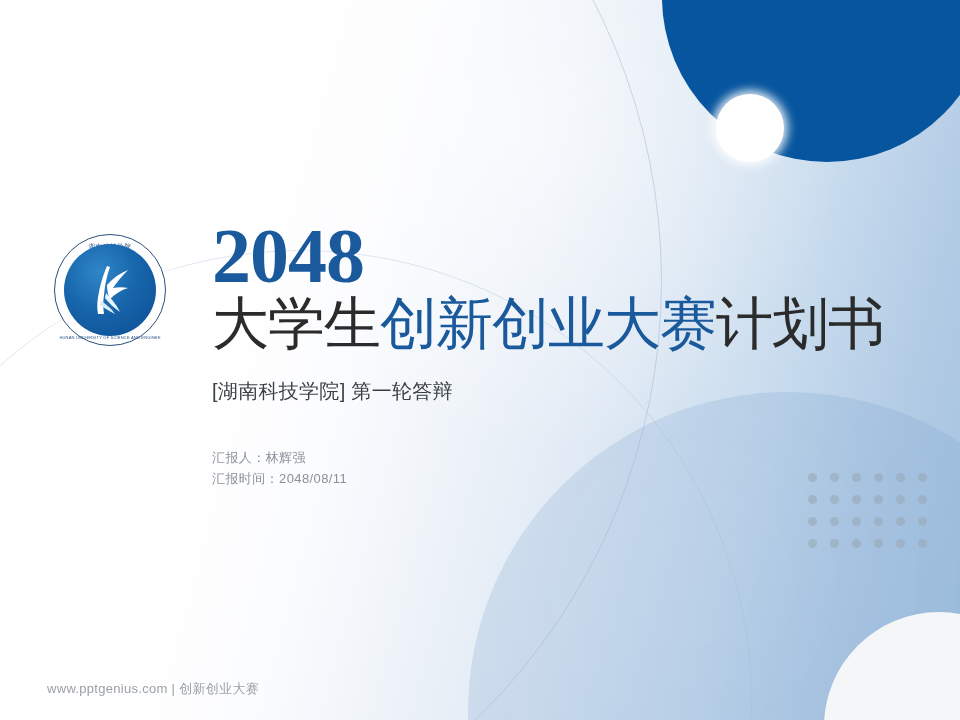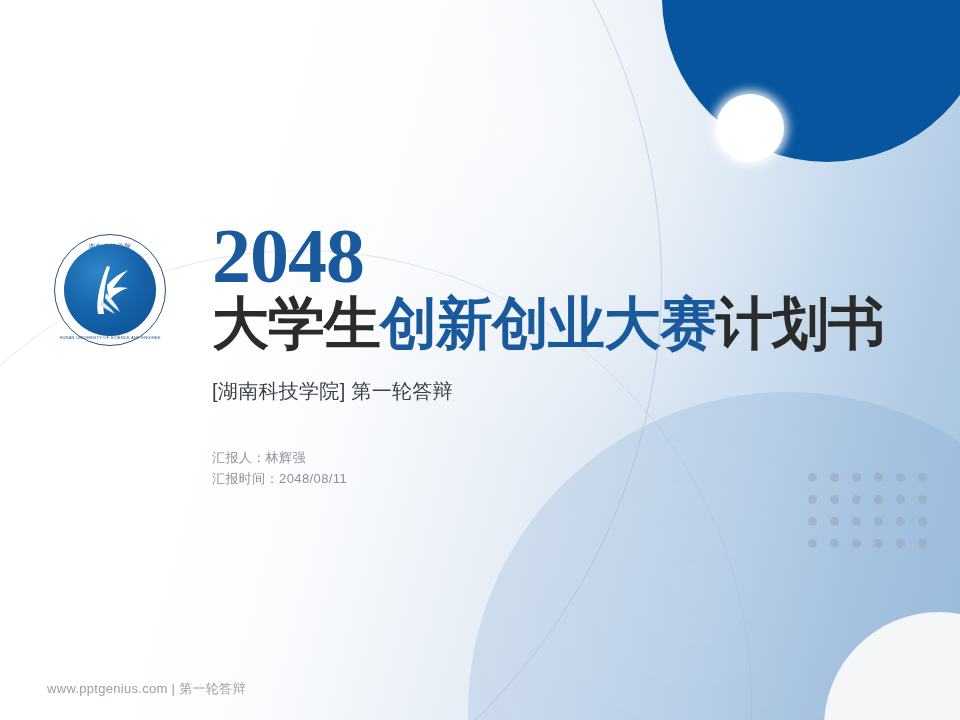--- a/index.html
+++ b/index.html
@@ -202,21 +202,21 @@
     font-weight: bold;
     color: #1a5a9c;
     letter-spacing: -1px;
     text-shadow: 1px 1px 0 rgba(255,255,255,0.6);
     font-family: Liberation Serif, serif;
   }
   .headline {
     margin-top: 4px;
     font-size: 57px;
     line-height: 1.0;
-    font-weight: bold;
+    font-weight: normal;
     letter-spacing: -1px;
     white-space: nowrap;
     font-family: "Liberation Sans", "DejaVu Sans", sans-serif;
   }
   .headline .dark { color: #2b2b2b; }
   .headline .blue { color: #1a5a9c; }
 
   .subtitle {
     margin-top: 26px;
     font-size: 20px;
@@ -305,15 +305,15 @@
     <div class="headline">
       <span class="dark">大学生</span><span class="blue">创新创业大赛</span><span class="dark">计划书</span>
     </div>
     <div class="subtitle">[湖南科技学院] 第一轮答辩</div>
     <div class="meta">
       <div>汇报人：林辉强</div>
       <div>汇报时间：2048/08/11</div>
     </div>
   </div>
 
-  <div class="footer">www.pptgenius.com | 第一轮答辩</div>
+  <div class="footer">www.pptgenius.com | 创新创业大赛</div>
 
 </div>
 
 </body></html>

